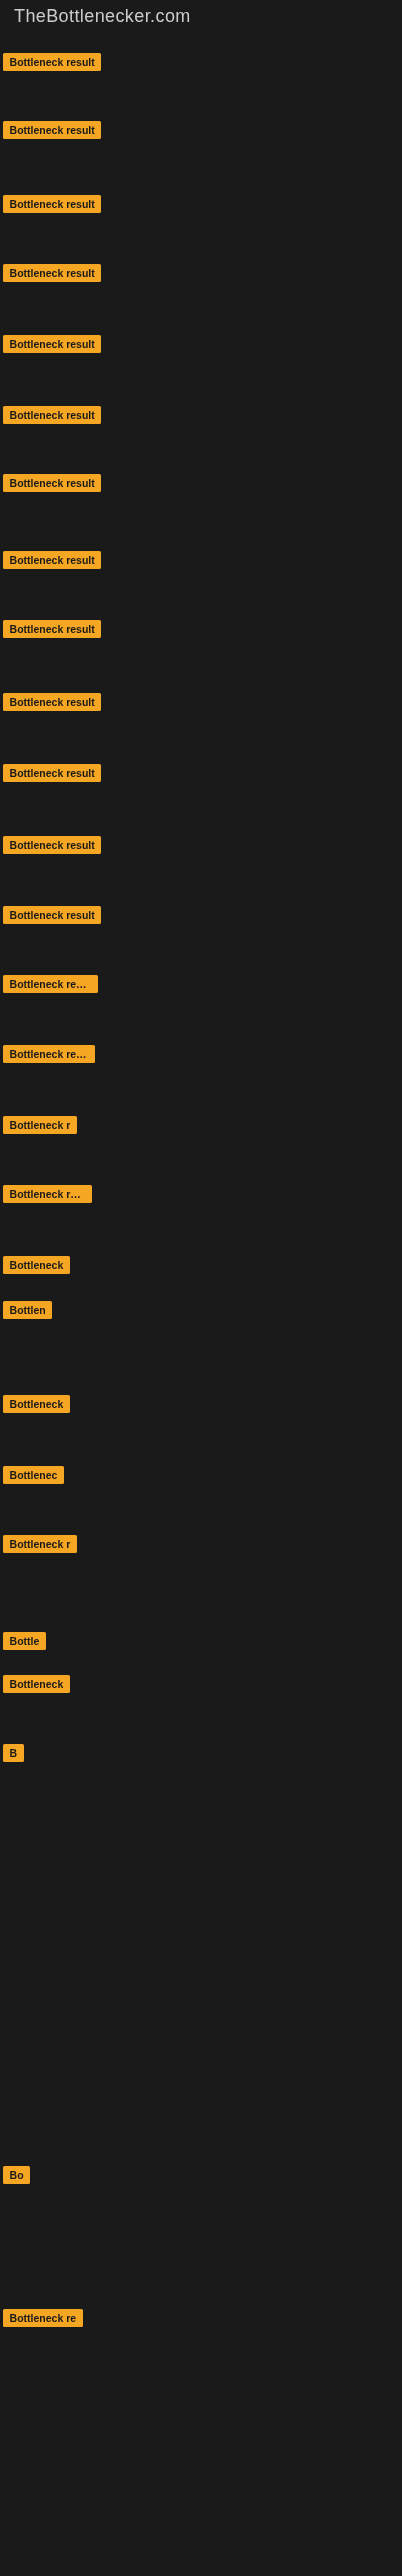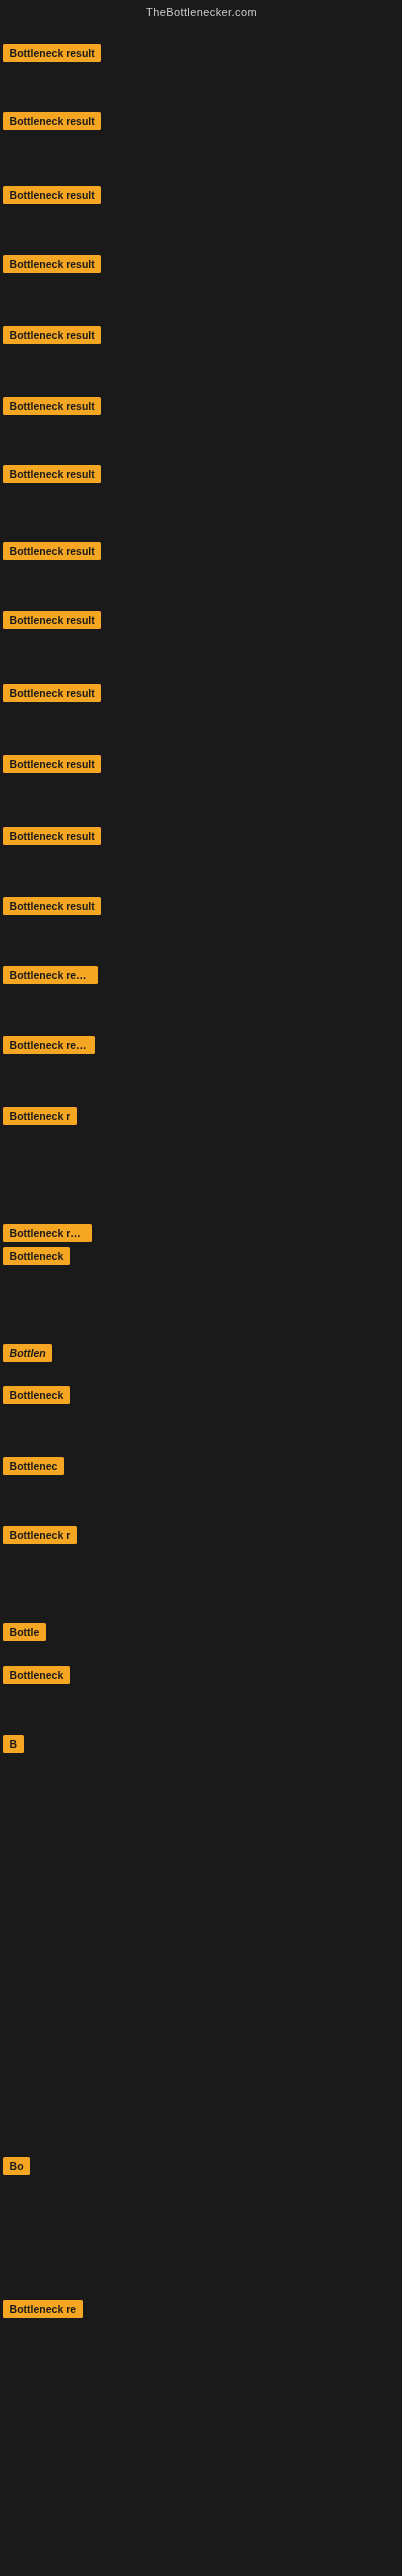--- a/index.html
+++ b/index.html
@@ -8,25 +8,26 @@
       box-sizing: border-box;
     }
     body {
       width: 403px;
       min-height: 2576px;
       background-color: #1a1a1a;
       font-family: Arial, sans-serif;
       position: relative;
     }
     .site-title {
-      text-align: center;
+      text-align: left;
       color: #cccccc;
-      font-size: 11px;
+      font-size: 18px;
       padding: 6.4px 0 3.2px 0;
       letter-spacing: 0.4px;
+      margin-left: 14px;
     }
     .bottleneck-label {
       background-color: #f5a623;
       color: #1a1a1a;
       font-size: 10.5px;
       font-weight: bold;
       padding: 3.2px 6.4px;
       border-radius: 1.6px;
       white-space: nowrap;
       overflow: hidden;
@@ -83,26 +84,26 @@
     <div style="position: absolute; top: 944px; left: 3.2px; display: flex; align-items: center;">
       <span class="bottleneck-label" style="max-width: 95px;">Bottleneck result</span>
     </div>
     <div style="position: absolute; top: 1014px; left: 3.2px; display: flex; align-items: center;">
       <span class="bottleneck-label" style="max-width: 92px;">Bottleneck resul</span>
     </div>
     <div style="position: absolute; top: 1085px; left: 3.2px; display: flex; align-items: center;">
       <span class="bottleneck-label" style="max-width: 85px;">Bottleneck r</span>
     </div>
     <div style="position: absolute; top: 1154px; left: 3.2px; display: flex; align-items: center;">
-      <span class="bottleneck-label" style="max-width: 89px; margin-top: 48px;">Bottleneck resu</span>
+      <span class="bottleneck-label" style="max-width: 89px;">Bottleneck resu</span>
     </div>
     <div style="position: absolute; top: 1225px; left: 3.2px; display: flex; align-items: center;">
       <span class="bottleneck-label" style="max-width: 79px;">Bottleneck</span>
     </div>
-    <div style="position: absolute; top: 1322px; left: 3.2px; display: flex; align-items: center; font-style: italic;">
+    <div style="position: absolute; top: 1270px; left: 3.2px; display: flex; align-items: center;">
       <span class="bottleneck-label" style="max-width: 69px;">Bottlen</span>
     </div>
     <div style="position: absolute; top: 1364px; left: 3.2px; display: flex; align-items: center;">
       <span class="bottleneck-label" style="max-width: 77px;">Bottleneck</span>
     </div>
     <div style="position: absolute; top: 1435px; left: 3.2px; display: flex; align-items: center;">
       <span class="bottleneck-label" style="max-width: 74px;">Bottlenec</span>
     </div>
     <div style="position: absolute; top: 1504px; left: 3.2px; display: flex; align-items: center;">
       <span class="bottleneck-label" style="max-width: 82px;">Bottleneck r</span>

